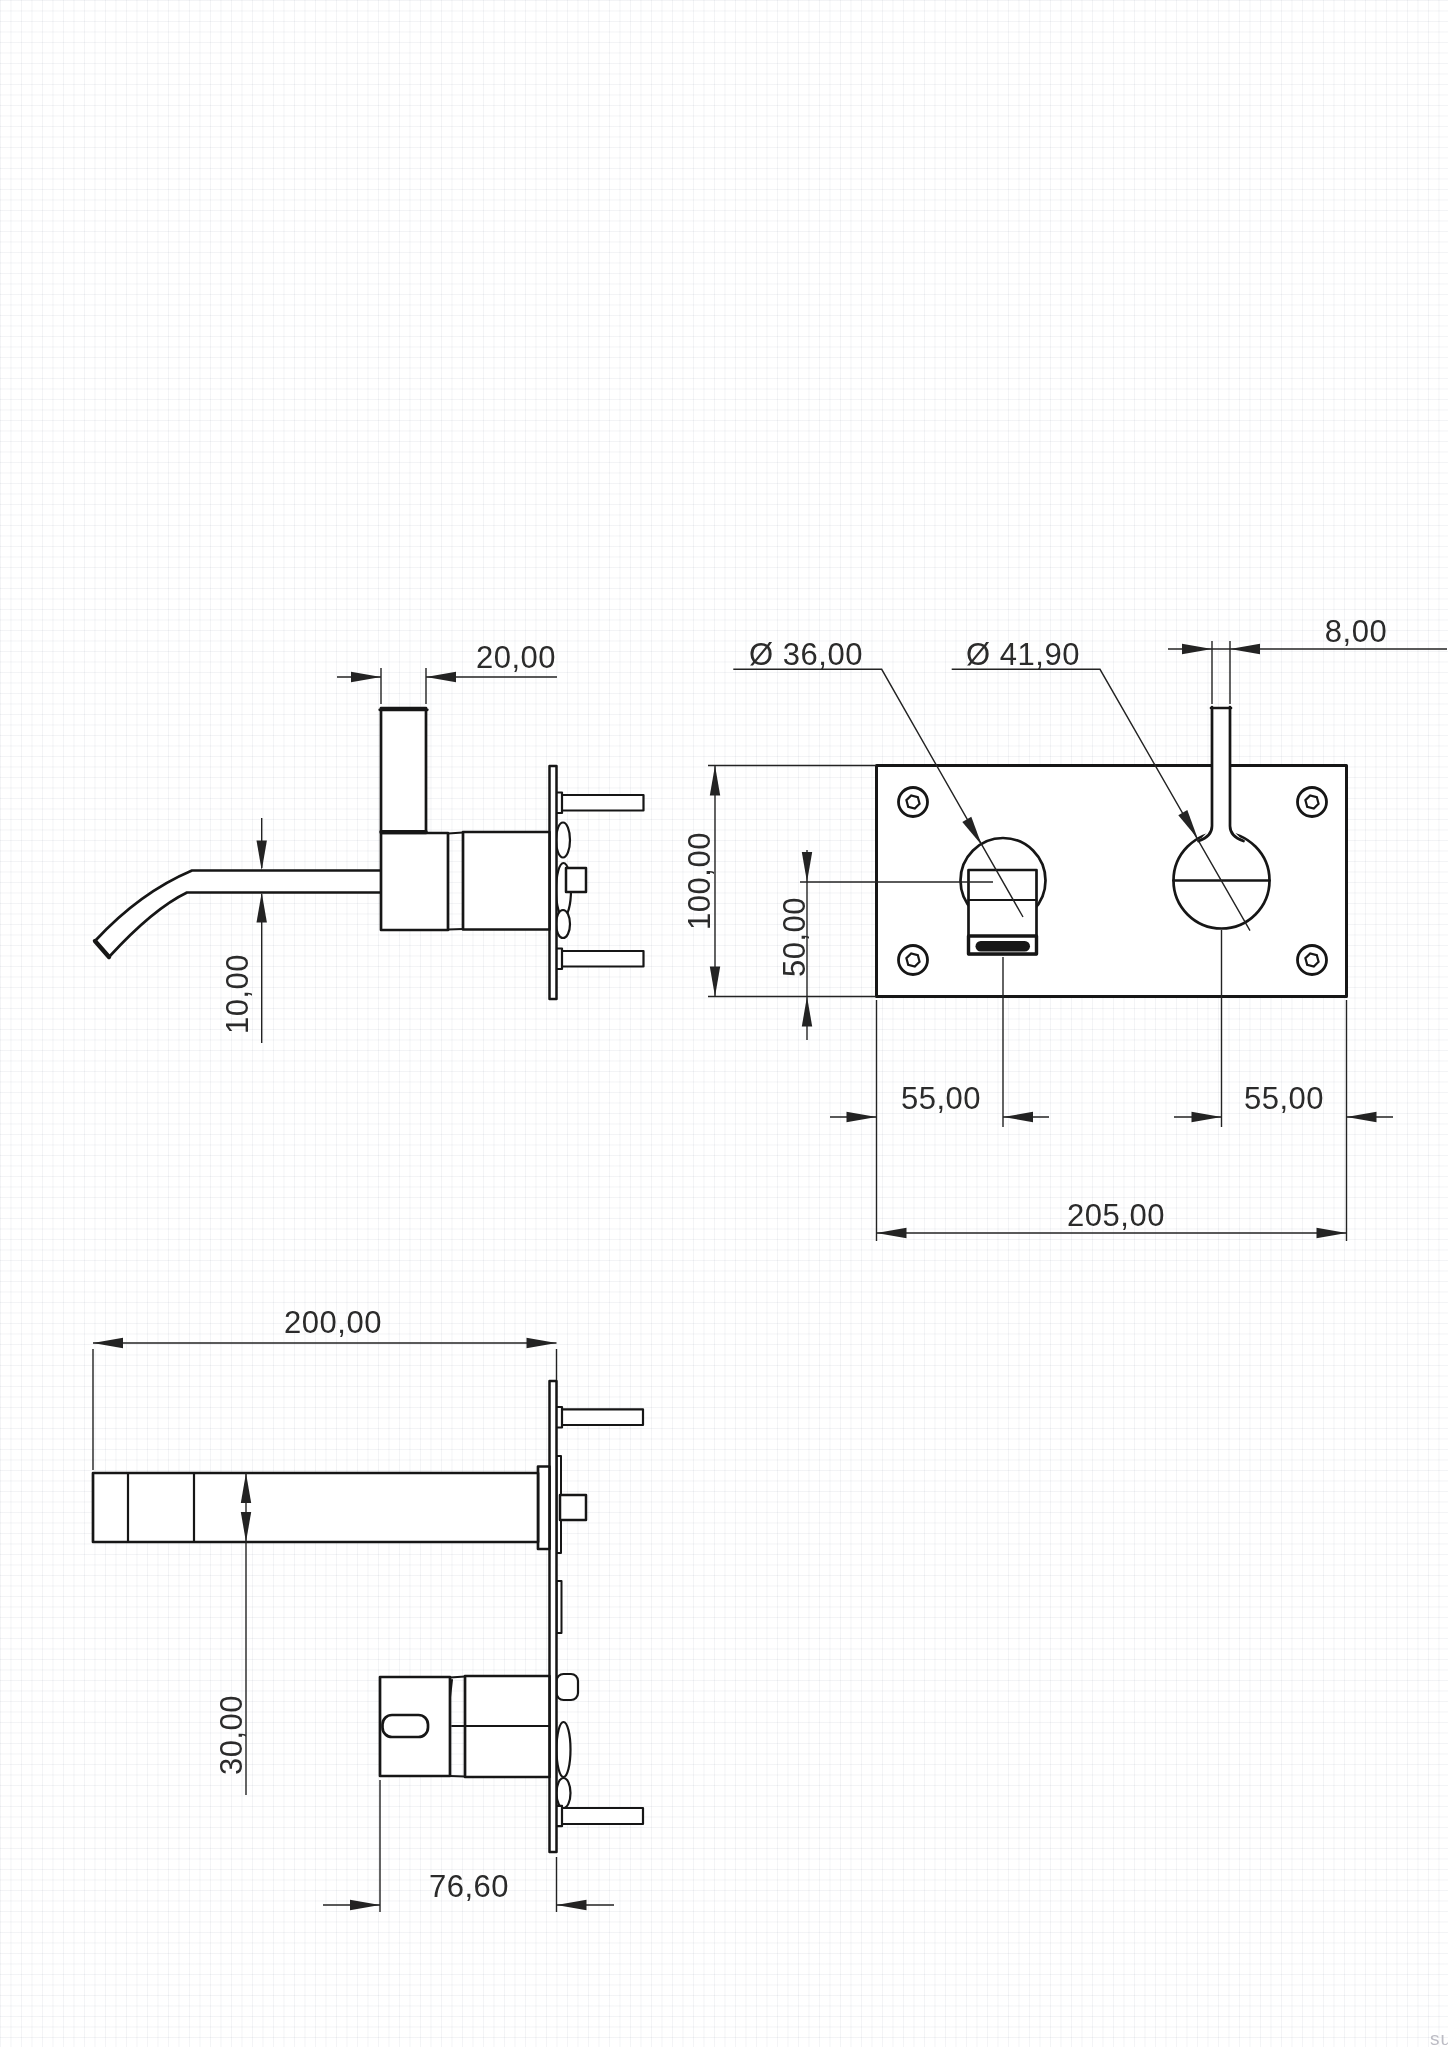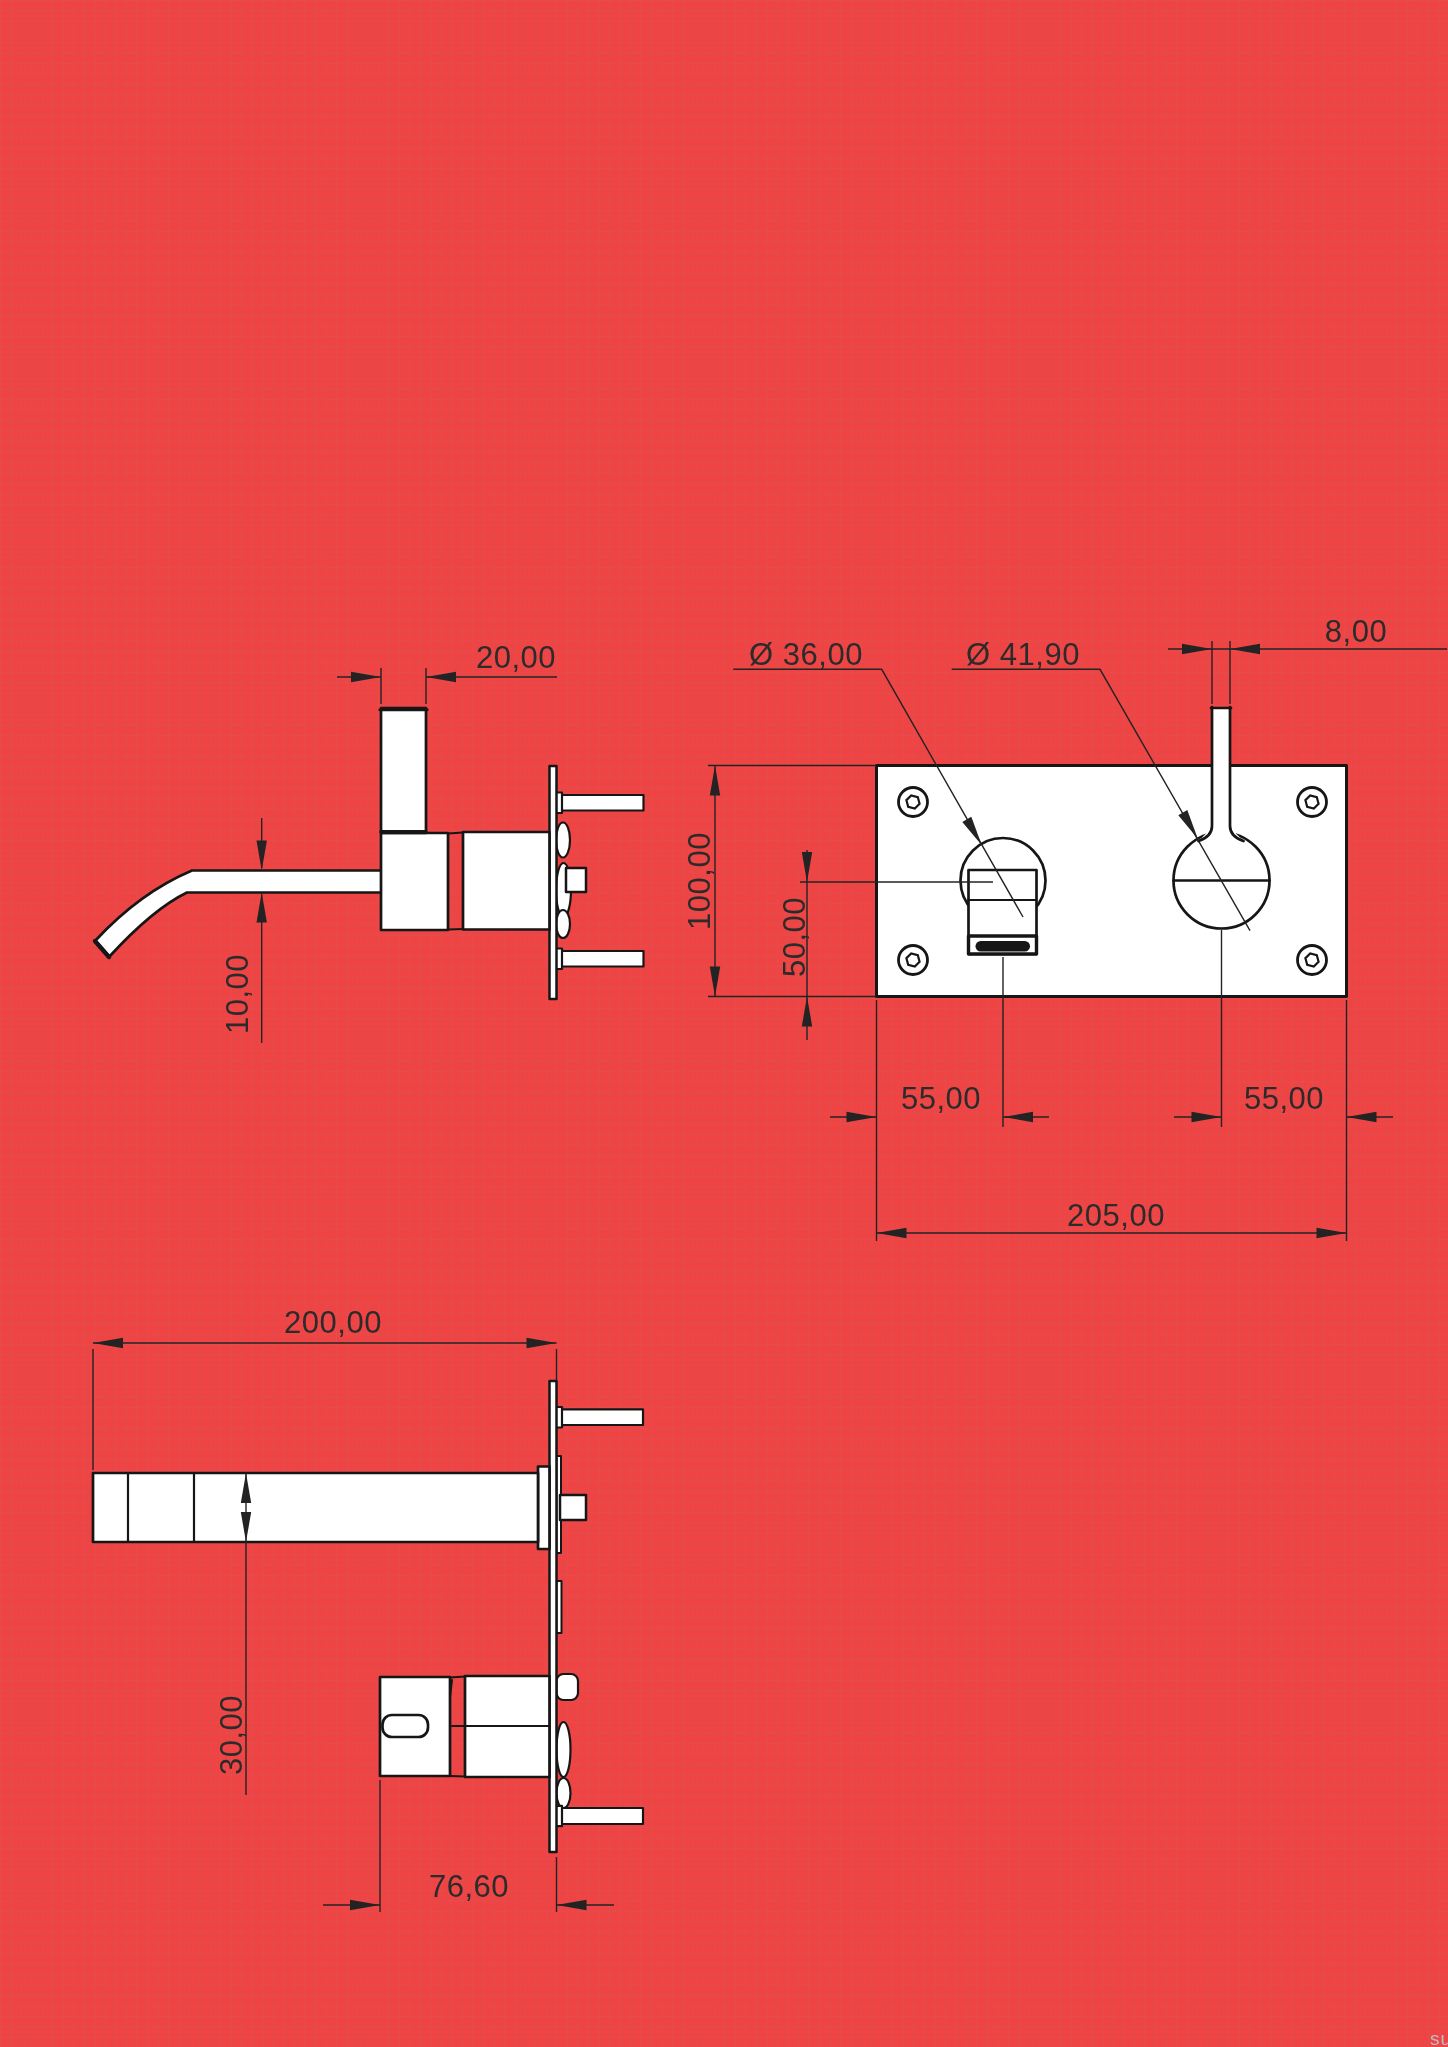--- a/index.html
+++ b/index.html
@@ -1,17 +1,17 @@
 <!DOCTYPE html>
 <html><head>
 <meta charset="utf-8">
 <style>
   html,body{margin:0;padding:0;background:#e8e8e8;}
   .page{
-    position:relative;width:1448px;height:2047px;background:#ef4444;overflow:hidden;
+    position:relative;width:1448px;height:2047px;background:#ffffff;overflow:hidden;
     font-family:"Liberation Sans",sans-serif;
   }
   .page::before{
     content:"";position:absolute;inset:0;pointer-events:none;
     background-image:
       linear-gradient(to right, rgba(135,145,165,0.10) 1px, transparent 1px),
       linear-gradient(to bottom, rgba(135,145,165,0.10) 1px, transparent 1px);
     background-size:10.5px 10.5px;
   }
   svg{position:absolute;left:0;top:0;}

